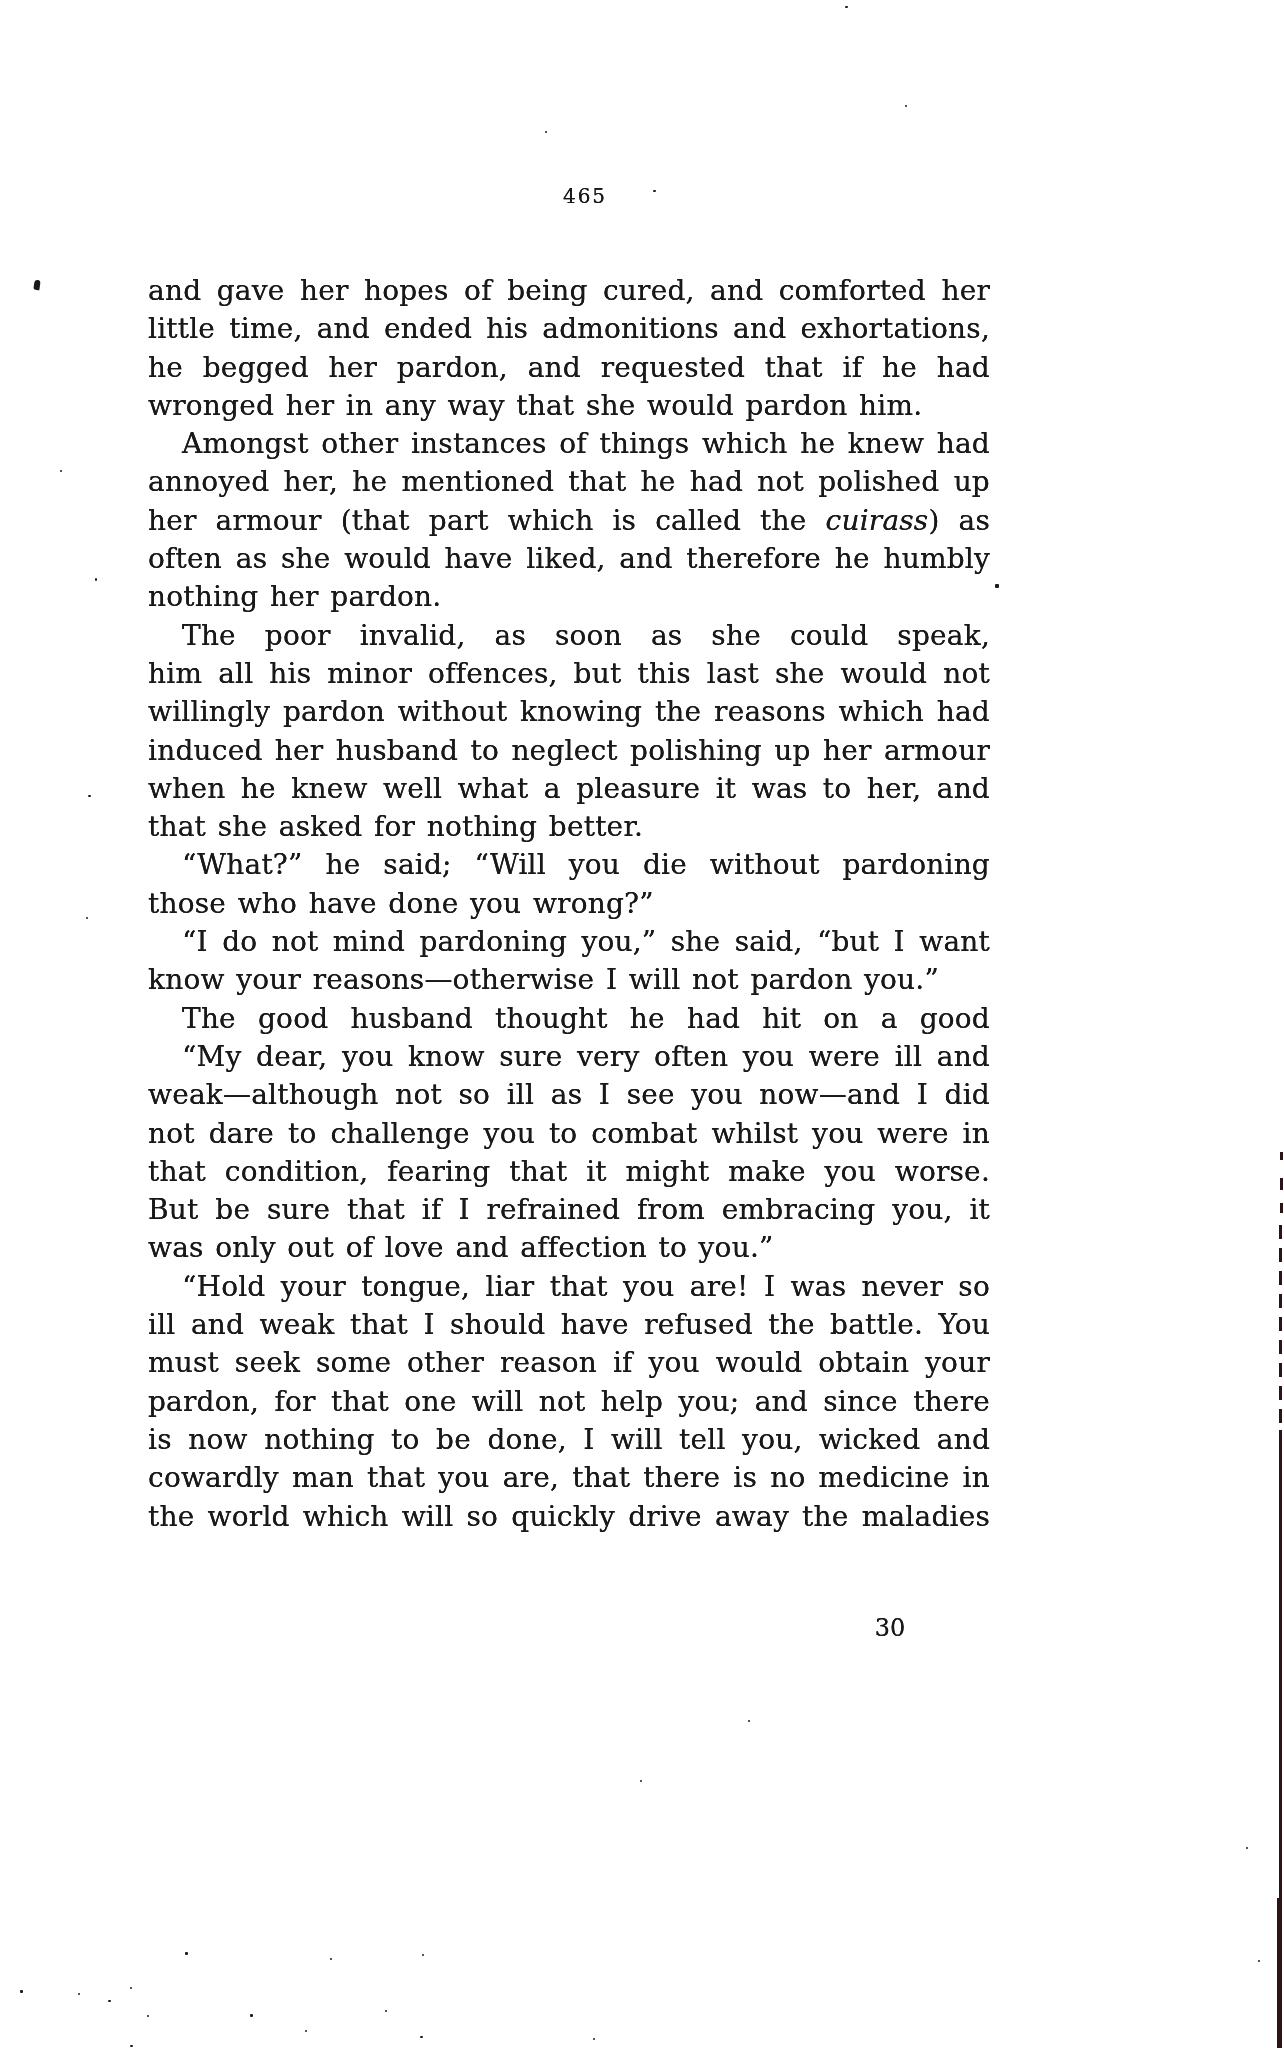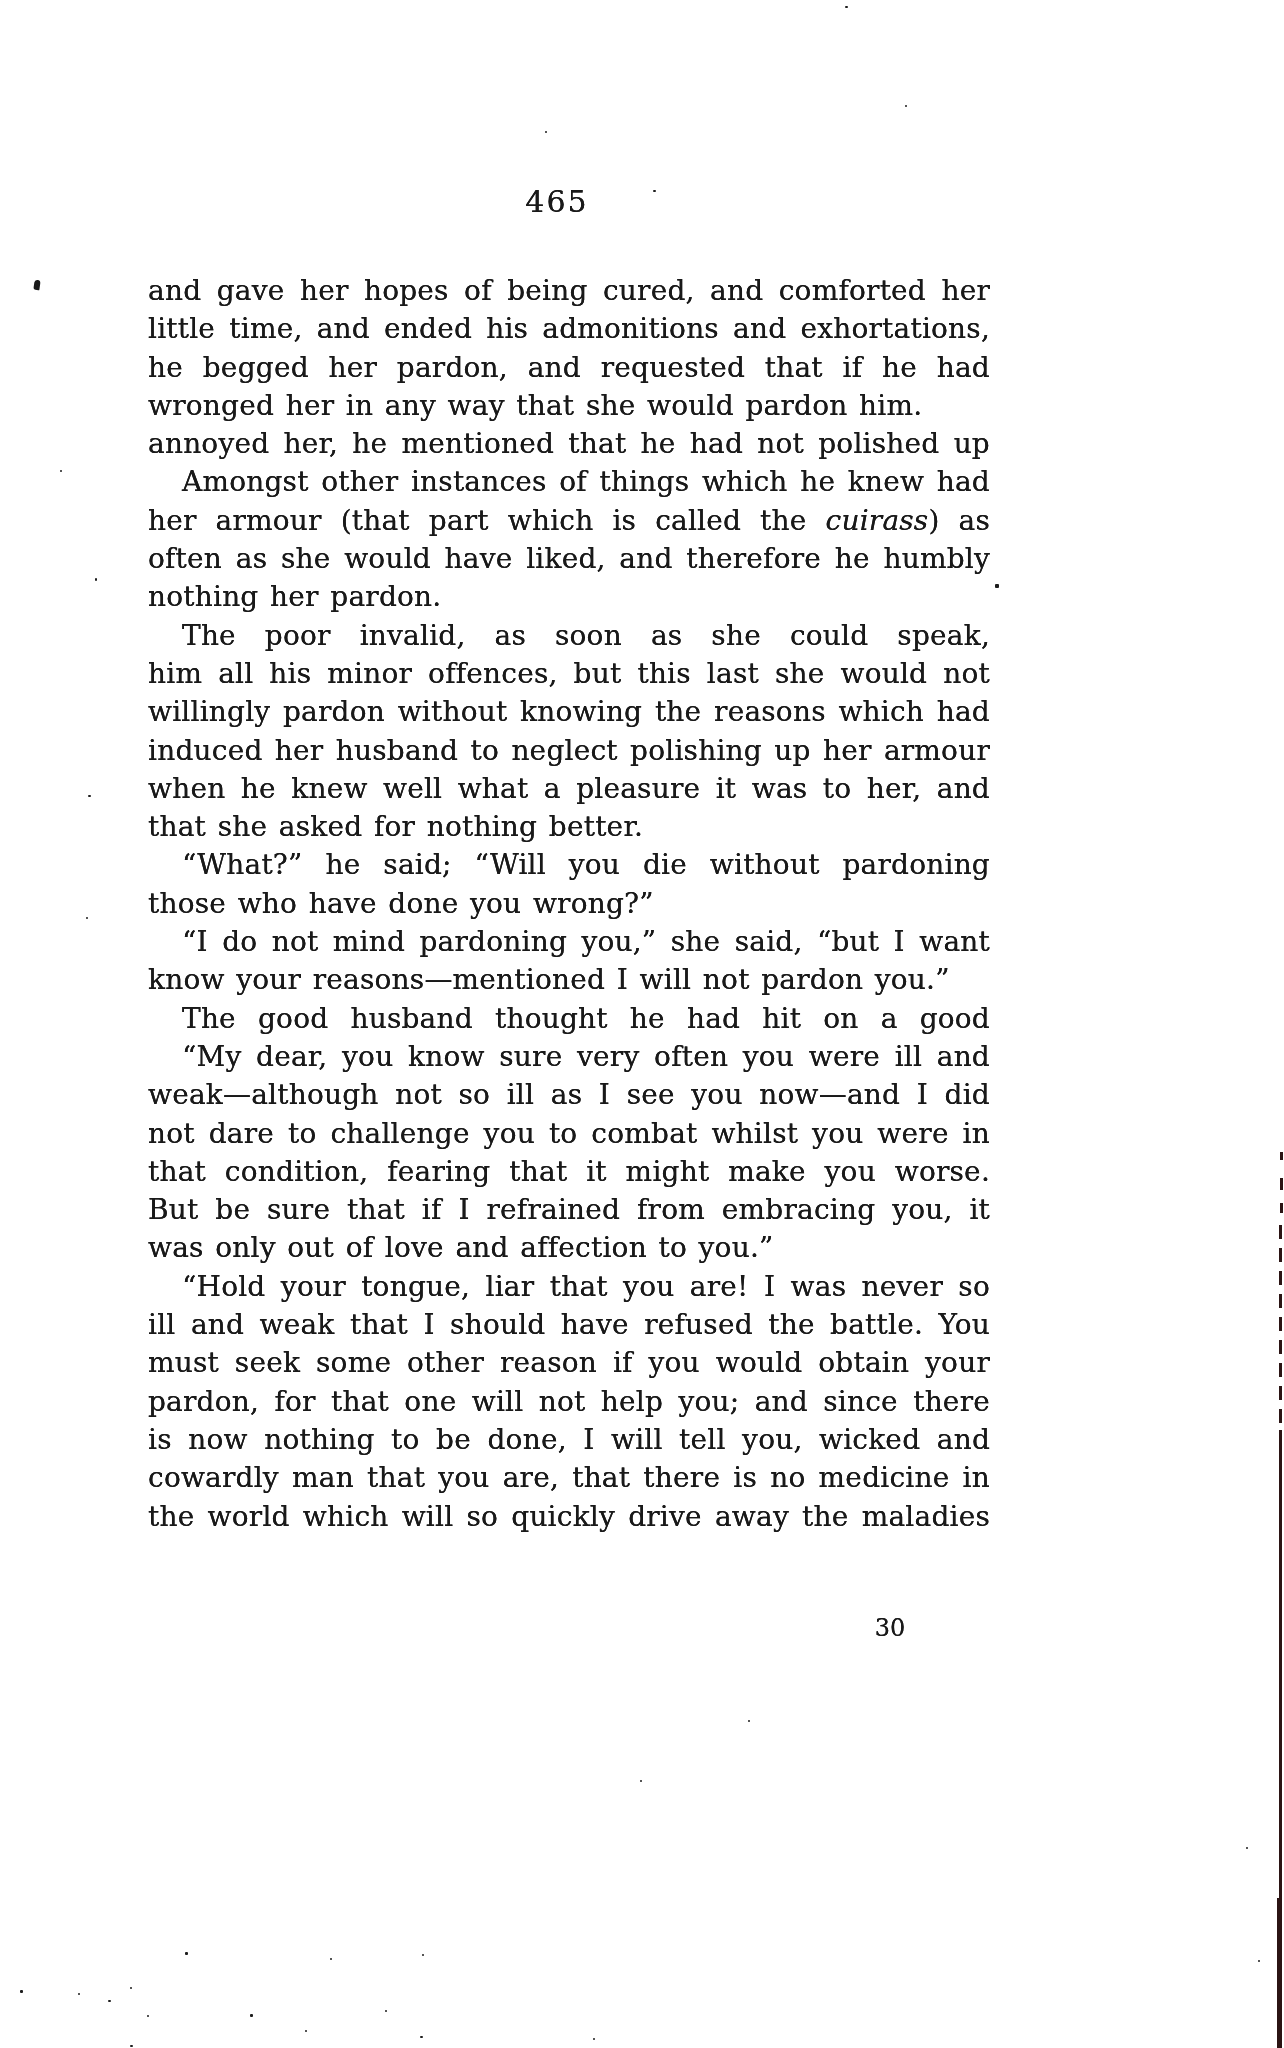--- a/index.html
+++ b/index.html
@@ -3,22 +3,22 @@
 <meta charset="utf-8">
 <style>
   html,body{margin:0;padding:0;}
   body{
     width:1284px;height:2048px;position:relative;background:#ffffff;
     font-family:"DejaVu Serif","Liberation Serif",serif;
     color:#191919;overflow:hidden;
   }
   .page{position:absolute;inset:0;}
   .page-number{
-    position:absolute;left:136px;top:184px;width:842px;
-    text-align:center;font-size:30px;letter-spacing:2px;
+    position:absolute;left:164px;top:184px;width:842px;
+    text-align:center;font-size:20px;letter-spacing:2px;
     text-shadow:0 0 .6px currentColor;
   }
   .text-block{
     position:absolute;left:148px;top:272px;width:842px;
     font-size:28px;line-height:38.3px;word-spacing:2.5px;letter-spacing:.2px;
     text-shadow:0 0 .5px currentColor;
   }
   .line{height:38.3px;white-space:nowrap;}
   .line.j{white-space:normal;text-align:justify;text-align-last:justify;overflow:hidden;}
   .line.ind{padding-left:34px;}
@@ -46,35 +46,35 @@
 
 <div class="page">
 
   <div class="page-number">465</div>
 
   <div class="text-block" id="text-block">
       <div class="line j"><span>and gave her hopes of being cured, and comforted her as</span></div>
       <div class="line j"><span>little time, and ended his admonitions and exhortations,</span></div>
       <div class="line j"><span>he begged her pardon, and requested that if he had ever</span></div>
       <div class="line"><span>wronged her in any way that she would pardon him.</span></div>
+      <div class="line j ind"><span>Amongst other instances of things which he knew had</span></div>
       <div class="line j"><span>annoyed her, he mentioned that he had not polished up</span></div>
-      <div class="line j ind"><span>Amongst other instances of things which he knew had</span></div>
       <div class="line j"><span>her armour (that part which is called the </span><i>cuirass</i><span>) as</span></div>
       <div class="line j"><span>often as she would have liked, and therefore he humbly</span></div>
       <div class="line"><span>nothing her pardon.</span></div>
       <div class="line j ind"><span>The poor invalid, as soon as she could speak, pardoned</span></div>
       <div class="line j"><span>him all his minor offences, but this last she would not</span></div>
       <div class="line j"><span>willingly pardon without knowing the reasons which had</span></div>
       <div class="line j"><span>induced her husband to neglect polishing up her armour</span></div>
       <div class="line j"><span>when he knew well what a pleasure it was to her, and</span></div>
       <div class="line"><span>that she asked for nothing better.</span></div>
       <div class="line j ind"><span>“What?”  he said; “Will you die without pardoning</span></div>
       <div class="line"><span>those who have done you wrong?”</span></div>
       <div class="line j ind"><span>“I do not mind pardoning you,” she said, “but I want to</span></div>
-      <div class="line"><span>know your reasons—mentioned I will not pardon you.”</span></div>
+      <div class="line"><span>know your reasons—otherwise I will not pardon you.”</span></div>
       <div class="line j ind"><span>The good husband thought he had hit on a good excuse,</span></div>
       <div class="line j ind"><span>“My dear, you know sure very often you were ill and</span></div>
       <div class="line j"><span>weak—although not so ill as I see you now—and I did</span></div>
       <div class="line j"><span>not dare to challenge you to combat whilst you were in</span></div>
       <div class="line j"><span>that condition, fearing that it might make you worse.</span></div>
       <div class="line j"><span>But be sure that if I refrained from embracing you, it</span></div>
       <div class="line"><span>was only out of love and affection to you.”</span></div>
       <div class="line j ind"><span>“Hold your tongue, liar that you are!  I was never so</span></div>
       <div class="line j"><span>ill and weak that I should have refused the battle.  You</span></div>
       <div class="line j"><span>must seek some other reason if you would obtain your</span></div>

